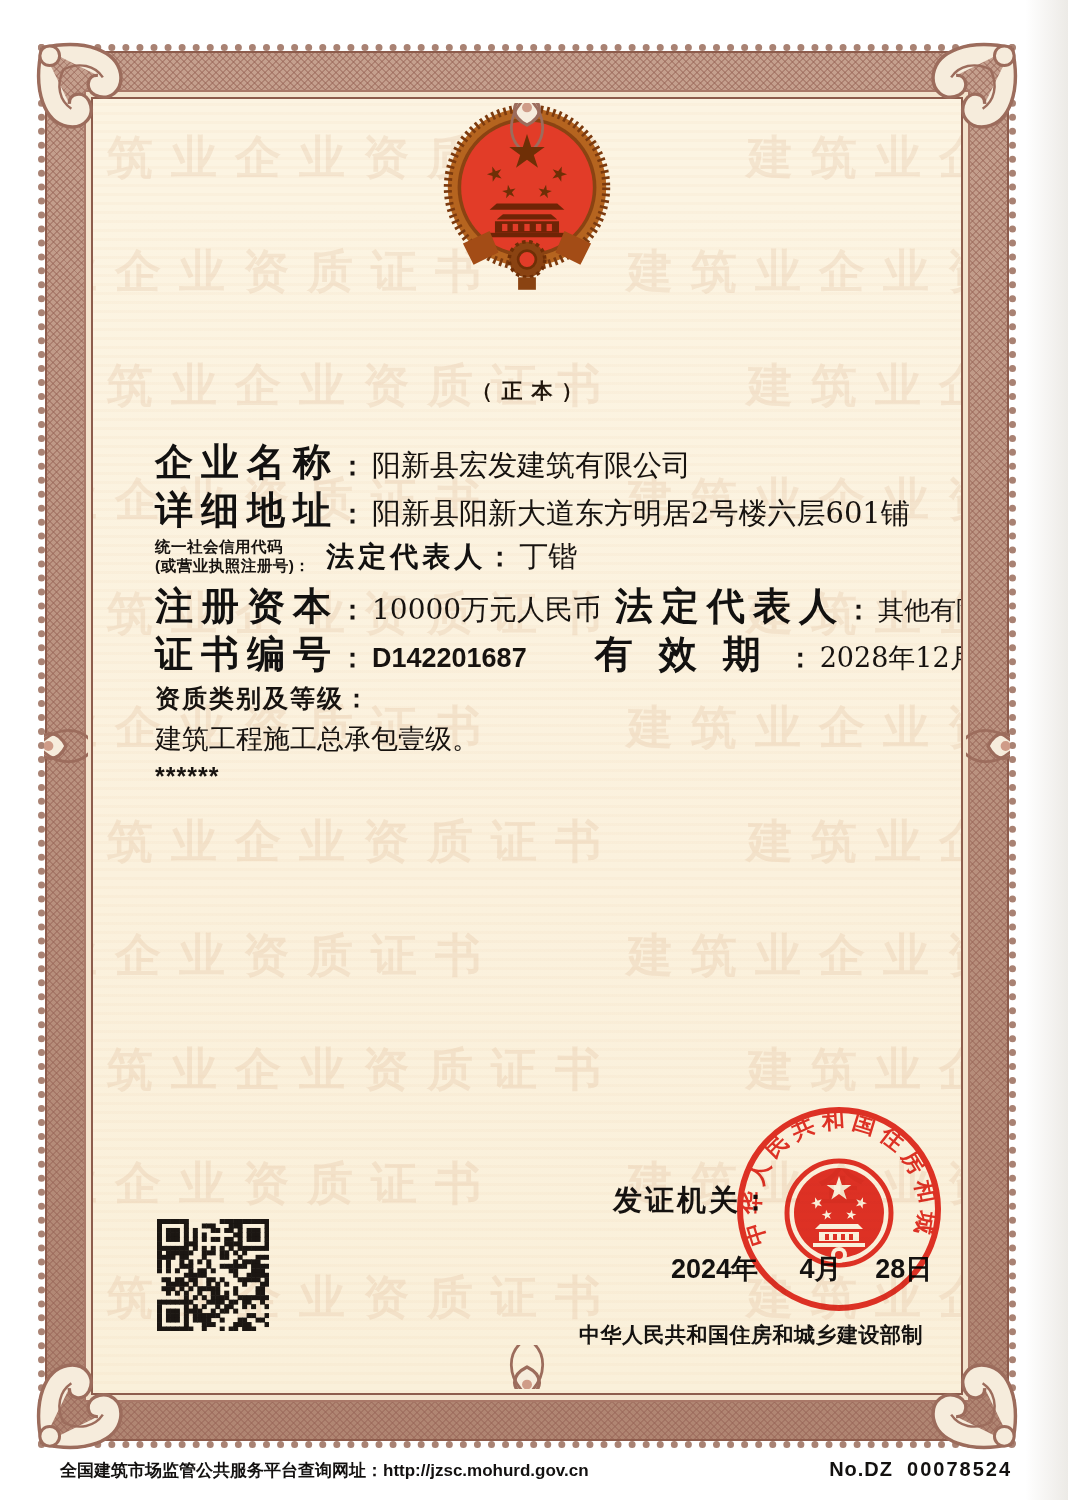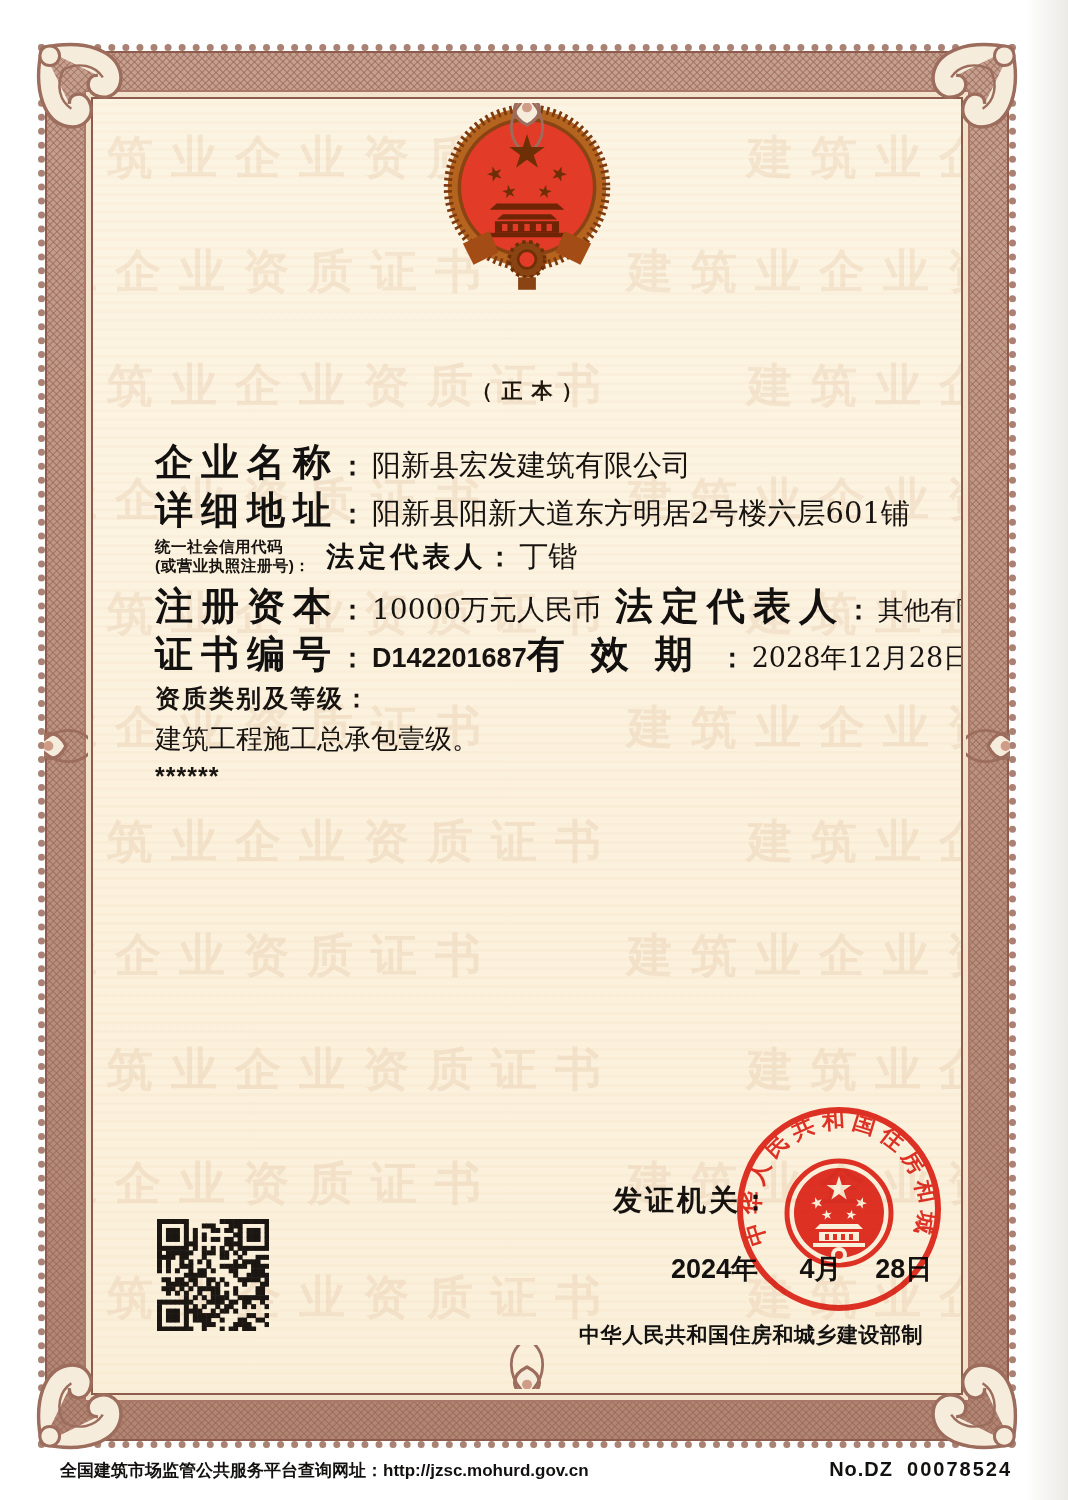--- a/index.html
+++ b/index.html
@@ -183,21 +183,21 @@
                 <span class="colon">：</span>
               <span class="val" style="font-size:28px;">10000万元人民币</span>
               <span class="lbl sp8" style="margin-left:14px;">法定代表人</span>
                 <span class="colon">：</span>
               <span class="val" style="font-size:26px;">其他有限责任公司</span>
             </div>
             <div class="frow">
               <span class="lbl sp8">证书编号</span>
                 <span class="colon">：</span>
               <span class="val-num" style="font-size:27px;">D142201687</span>
-              <span class="lbl spwide" style="">有效期</span>
+              <span class="lbl spwide" style="margin-left:68px;">有效期</span>
                 <span class="colon">：</span>
               <span class="val" style="font-size:27px;">2028年12月28日</span>
             </div>
             <div class="cat-label">资质类别及等级：</div>
             <div class="qualification">建筑工程施工总承包壹级。</div>
             <div class="asterisks">******</div>
           </div>
 
           <div class="qr"><svg width="112" height="112">
                 <rect x="0.00" y="0.00" width="5" height="5" fill="#1b1612"></rect>

